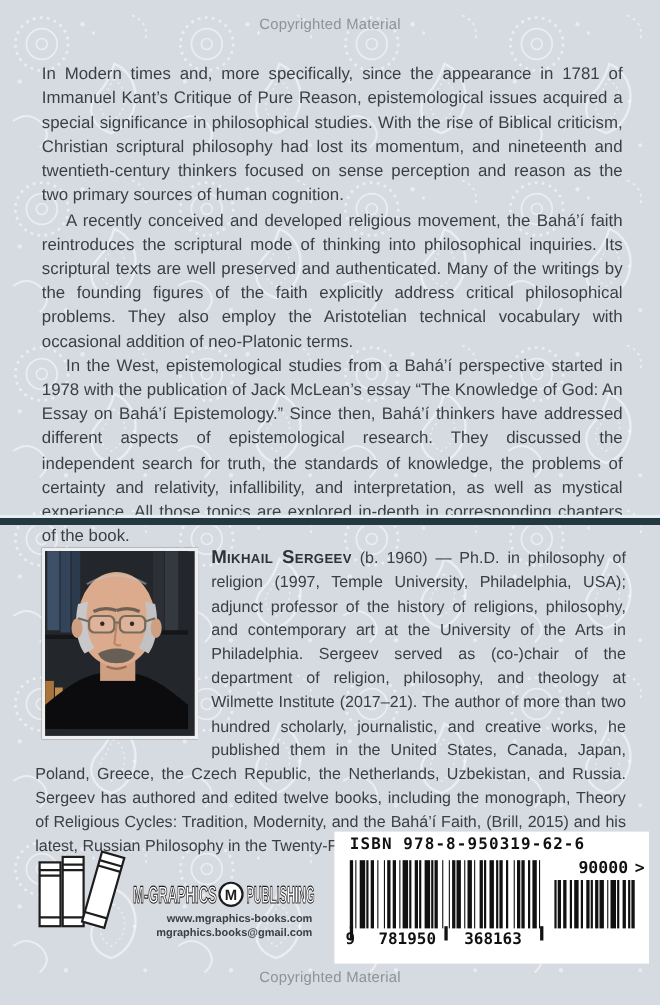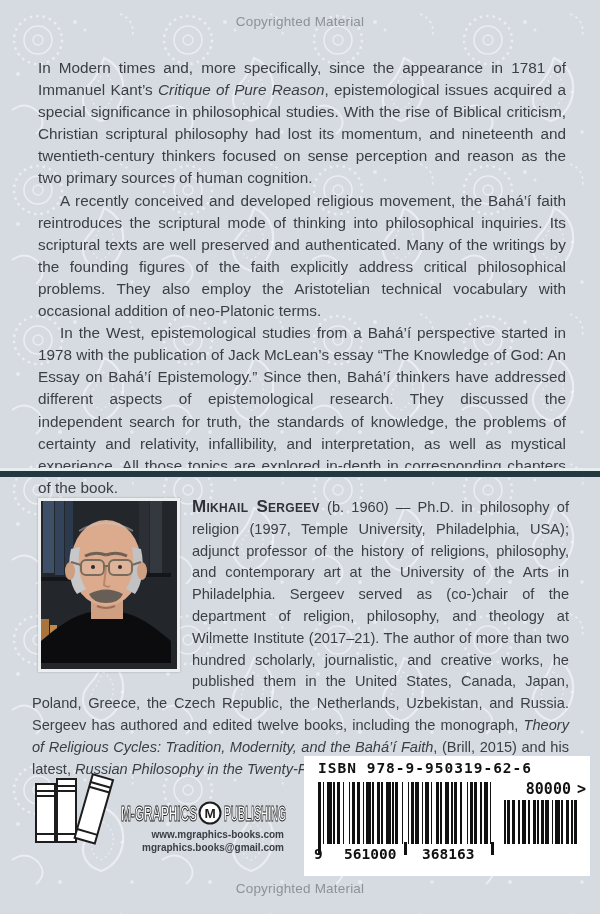--- a/index.html
+++ b/index.html
@@ -16,21 +16,21 @@
 
   .copyright{left:0;width:600px;text-align:center;
     font-size:13.5px;color:#8d9198;letter-spacing:.2px;}
   .copyright.top{top:14px;}
   .copyright.bottom{top:881px;}
 
   .synopsis{left:38px;top:57px;width:528px;
     font-size:15.3px;line-height:22.1px;text-align:justify;color:#3a3f46;}
   .synopsis p{margin:0;}
   .synopsis p.indent{text-indent:22px;}
-  .italic{font-style:italic;}
+  .italic{}
 
   .divider{left:0;top:468px;width:600px;height:10px;
     background:linear-gradient(to bottom,#e7eef2 0 3px,#233840 3px 9px,#d7dbe2 9px);}
 
   .author-section{left:32px;top:496px;width:537px;
     font-size:14.6px;line-height:21.8px;text-align:justify;color:#3a3f46;}
   .author-photo{
     float:left;width:136px;height:168px;
     border:3px solid #eceef0;background:#23262b;
     margin:2px 12px 4px 6px;box-shadow:0 0 2px rgba(0,0,0,.25);}
@@ -172,31 +172,31 @@
         <circle cx="186" cy="49" r="10.5" fill="#ffffff" stroke="#1d1d1d" stroke-width="2"></circle>
         <text x="186" y="54" font-size="13.5" text-anchor="middle" fill="#1d1d1d">M</text>
         <text x="200" y="57" font-size="22" textLength="62" lengthAdjust="spacingAndGlyphs" fill="#ffffff" stroke="#1d1d1d" stroke-width="1">PUBLISHING</text>
         <text x="260" y="74" font-size="10" text-anchor="end" fill="#3a3f44">www.mgraphics-books.com</text>
         <text x="260" y="87" font-size="10" text-anchor="end" fill="#3a3f44">mgraphics.books@gmail.com</text>
       </g>
     </svg>
   </div>
 
   <div class="layer barcode-box">
-    <div class="isbn-label">ISBN 978-9-950319-62-6</div>
+    <div class="isbn-label">ISBN 978-8-950319-62-6</div>
     <div class="bars-main" id="bars-main"><span class="bar" style="width:3.10px"></span><span class="gap" style="width:1.55px"></span><span class="bar" style="width:1.55px"></span><span class="gap" style="width:3.10px"></span><span class="bar" style="width:4.65px"></span><span class="gap" style="width:1.55px"></span><span class="bar" style="width:1.55px"></span><span class="gap" style="width:1.55px"></span><span class="bar" style="width:3.10px"></span><span class="gap" style="width:3.10px"></span><span class="bar" style="width:1.55px"></span><span class="gap" style="width:4.65px"></span><span class="bar" style="width:1.55px"></span><span class="gap" style="width:1.55px"></span><span class="bar" style="width:3.10px"></span><span class="gap" style="width:1.55px"></span><span class="bar" style="width:3.10px"></span><span class="gap" style="width:3.10px"></span><span class="bar" style="width:1.55px"></span><span class="gap" style="width:1.55px"></span><span class="bar" style="width:4.65px"></span><span class="gap" style="width:1.55px"></span><span class="bar" style="width:1.55px"></span><span class="gap" style="width:3.10px"></span><span class="bar" style="width:3.10px"></span><span class="gap" style="width:1.55px"></span><span class="bar" style="width:1.55px"></span><span class="gap" style="width:3.10px"></span><span class="bar" style="width:4.65px"></span><span class="gap" style="width:1.55px"></span><span class="bar" style="width:1.55px"></span><span class="gap" style="width:1.55px"></span><span class="bar" style="width:3.10px"></span><span class="gap" style="width:3.10px"></span><span class="bar" style="width:1.55px"></span><span class="gap" style="width:4.65px"></span><span class="bar" style="width:1.55px"></span><span class="gap" style="width:1.55px"></span><span class="bar" style="width:3.10px"></span><span class="gap" style="width:1.55px"></span><span class="bar" style="width:3.10px"></span><span class="gap" style="width:3.10px"></span><span class="bar" style="width:1.55px"></span><span class="gap" style="width:1.55px"></span><span class="bar" style="width:4.65px"></span><span class="gap" style="width:1.55px"></span><span class="bar" style="width:1.55px"></span><span class="gap" style="width:3.10px"></span><span class="bar" style="width:3.10px"></span><span class="gap" style="width:1.55px"></span><span class="bar" style="width:1.55px"></span><span class="gap" style="width:3.10px"></span><span class="bar" style="width:4.65px"></span><span class="gap" style="width:1.55px"></span><span class="bar" style="width:1.55px"></span><span class="gap" style="width:1.55px"></span><span class="bar" style="width:3.10px"></span><span class="gap" style="width:3.10px"></span><span class="bar" style="width:1.55px"></span><span class="gap" style="width:4.65px"></span><span class="bar" style="width:1.55px"></span><span class="gap" style="width:1.55px"></span><span class="bar" style="width:3.10px"></span><span class="gap" style="width:1.55px"></span><span class="bar" style="width:3.10px"></span><span class="gap" style="width:3.10px"></span><span class="bar" style="width:1.55px"></span><span class="gap" style="width:1.55px"></span><span class="bar" style="width:4.65px"></span><span class="gap" style="width:1.55px"></span><span class="bar" style="width:1.55px"></span><span class="gap" style="width:3.10px"></span></div>
     <div class="guard" style="left:14px;"></div>
     <div class="guard" style="left:100px;"></div>
     <div class="guard" style="left:187px;"></div>
     <div class="digits-row">
       <span class="d1">9</span>
-      <span class="d2">561000</span>
+      <span class="d2">781950</span>
       <span class="d3">368163</span>
     </div>
     <div class="price-row">
-      <span>80000</span><span class="arrow">&gt;</span>
+      <span>90000</span><span class="arrow">&gt;</span>
     </div>
     <div class="bars-supp" id="bars-supp"><span class="bar" style="width:1.60px"></span><span class="gap" style="width:1.60px"></span><span class="bar" style="width:3.20px"></span><span class="gap" style="width:1.60px"></span><span class="bar" style="width:3.20px"></span><span class="gap" style="width:3.20px"></span><span class="bar" style="width:1.60px"></span><span class="gap" style="width:1.60px"></span><span class="bar" style="width:4.80px"></span><span class="gap" style="width:1.60px"></span><span class="bar" style="width:1.60px"></span><span class="gap" style="width:3.20px"></span><span class="bar" style="width:3.20px"></span><span class="gap" style="width:1.60px"></span><span class="bar" style="width:1.60px"></span><span class="gap" style="width:1.60px"></span><span class="bar" style="width:3.20px"></span><span class="gap" style="width:1.60px"></span><span class="bar" style="width:3.20px"></span><span class="gap" style="width:3.20px"></span><span class="bar" style="width:1.60px"></span><span class="gap" style="width:1.60px"></span><span class="bar" style="width:4.80px"></span><span class="gap" style="width:1.60px"></span><span class="bar" style="width:1.60px"></span><span class="gap" style="width:3.20px"></span><span class="bar" style="width:3.20px"></span><span class="gap" style="width:1.60px"></span><span class="bar" style="width:1.60px"></span><span class="gap" style="width:1.60px"></span><span class="bar" style="width:3.20px"></span></div>
   </div>
 
   <div class="layer copyright bottom">Copyrighted Material</div>
 
 </div>
 
 </body></html>

